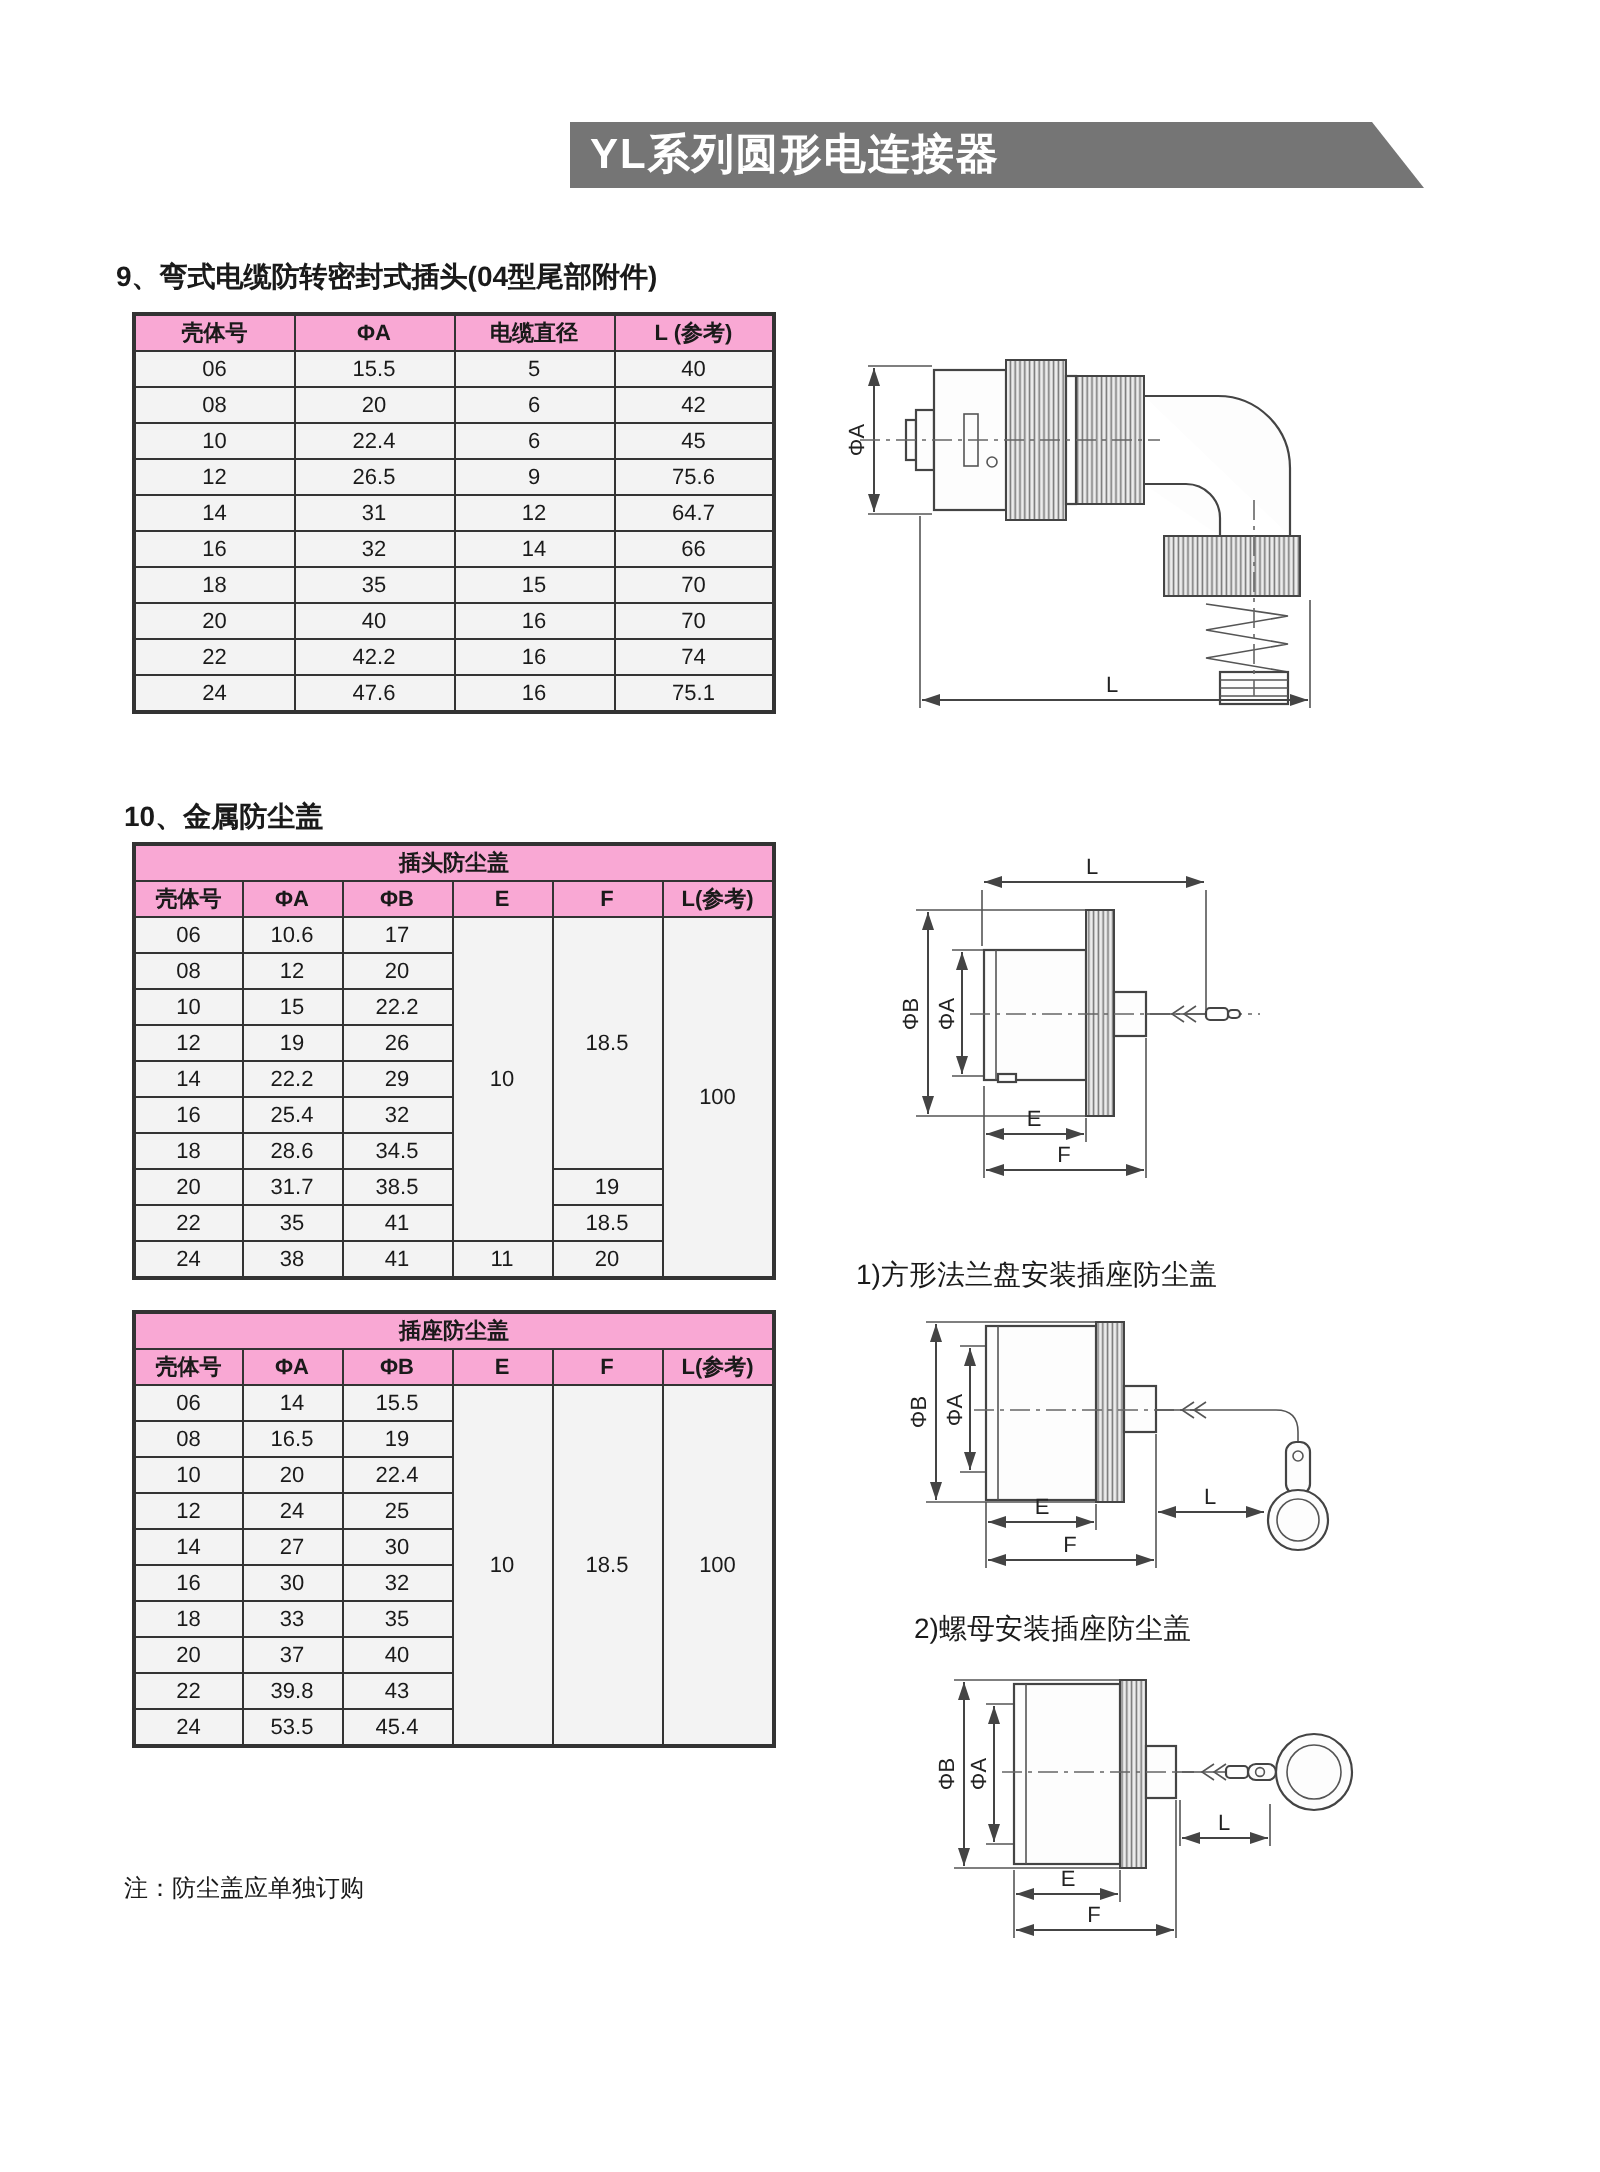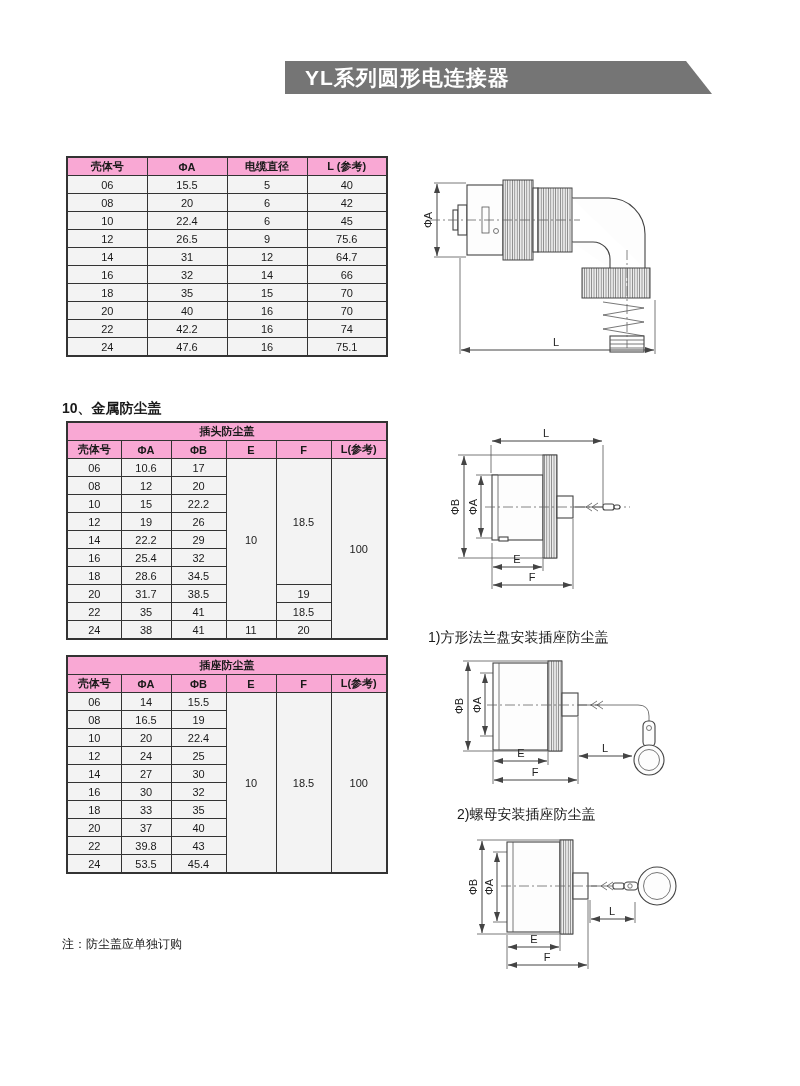--- a/index.html
+++ b/index.html
@@ -1,20 +1,20 @@
 <!DOCTYPE html>
 <html><head>
 <meta charset="utf-8">
 <style>
   html,body{margin:0;padding:0;background:#fff;}
   .page{position:relative;width:800px;height:1086px;background:#ffffff;
         font-family:"Liberation Sans",sans-serif;color:#1a1a1a;overflow:hidden;}
   .banner{position:absolute;left:285px;top:61px;width:427px;height:33px;background:#757575;
           clip-path:polygon(0 0, calc(100% - 26px) 0, 100% 100%, 0 100%);}
-  .banner span{display:block;line-height:33px;padding-left:20px;font-size:21px;font-weight:bold;
+  .banner span{display:block;line-height:33px;padding-left:10px;font-size:21px;font-weight:bold;
           color:#ffffff;letter-spacing:1px;}
   .sec-title{position:absolute;font-size:14px;font-weight:bold;white-space:nowrap;}
   .note{position:absolute;left:62px;top:936px;font-size:12px;font-weight:normal;}
   .fig-caption{position:absolute;font-size:14px;white-space:nowrap;}
   table{position:absolute;border-collapse:collapse;table-layout:fixed;border:2px solid #333;}
   td,th{border:1px solid #333;font-size:11px;text-align:center;vertical-align:middle;
         padding:0;height:17px;background:#f3f3f3;font-weight:normal;overflow:hidden;}
   th,.t-title td{background:#f9a8d4;font-weight:bold;}
   svg{position:absolute;}
   .dim{stroke:#444;stroke-width:1;fill:none;}
@@ -26,20 +26,21 @@
 </style>
 </head>
 <body>
 
 <div class="page">
 
   <div class="banner">
     <span>YL系列圆形电连接器</span>
   </div>
 
+  <div class="sec-title" style="left:58px;top:130px;">9、弯式电缆防转密封式插头(04型尾部附件)</div>
 
   <table style="left:66px;top:156px;width:320px;">
     <colgroup>
         <col style="width:80px">
         <col style="width:80px">
         <col style="width:80px">
         <col style="width:80px">
       </colgroup>
     <tbody>
         <tr>

